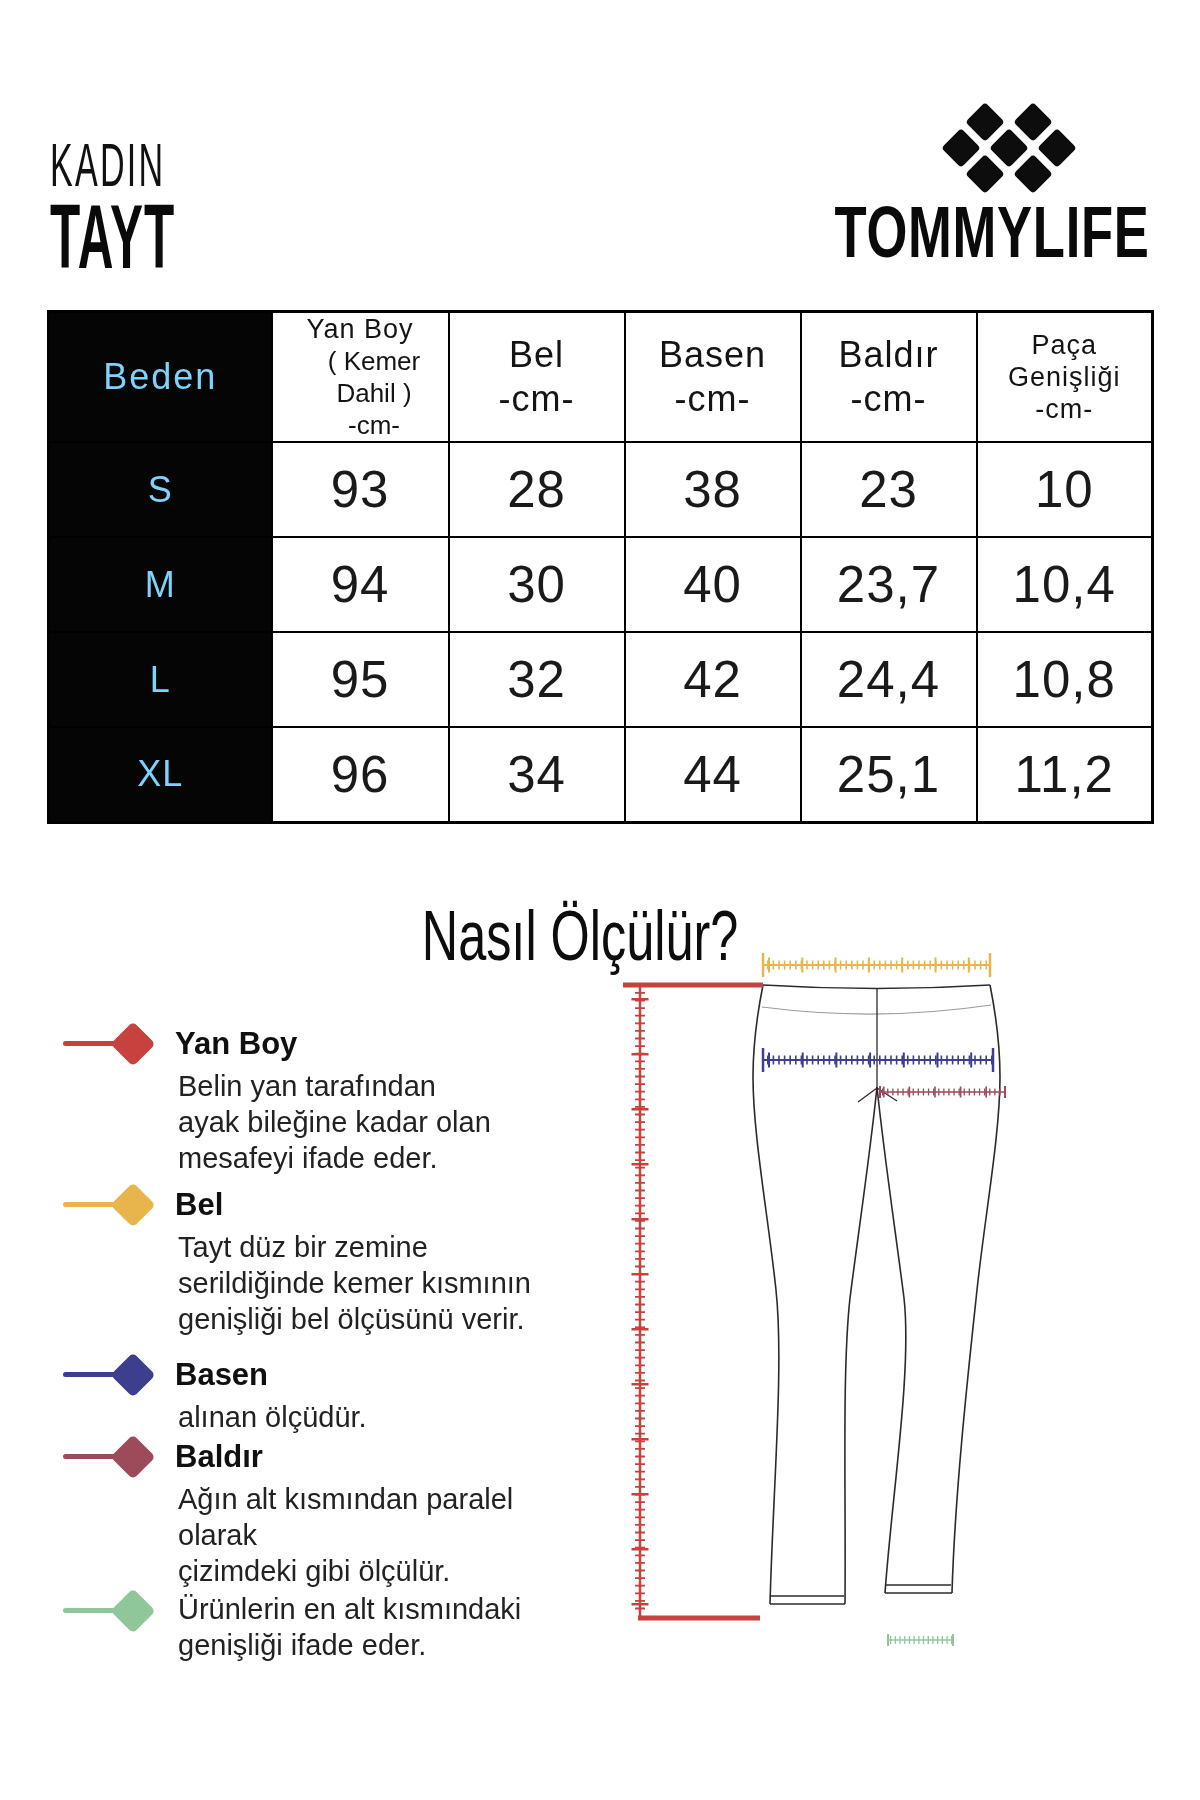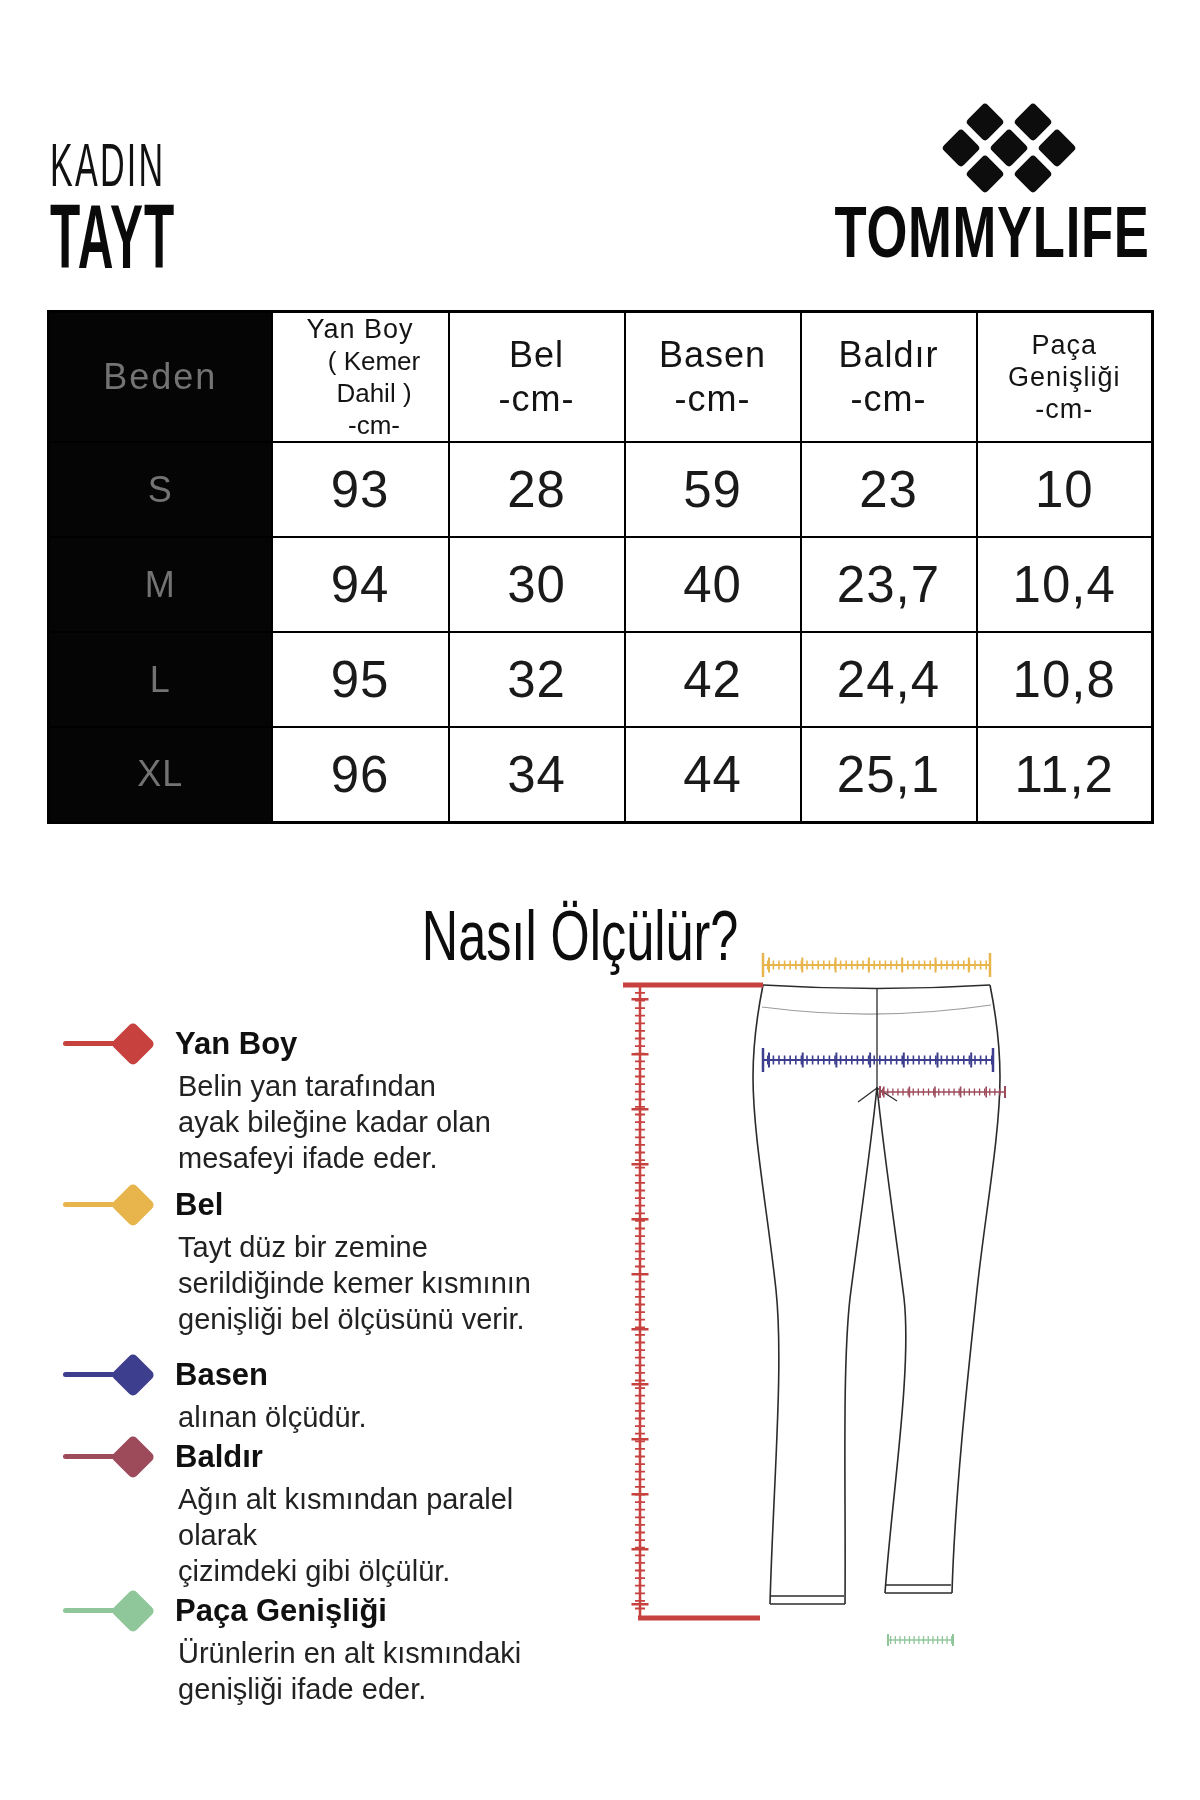--- a/index.html
+++ b/index.html
@@ -19,21 +19,21 @@
       transform:rotate(45deg);}
 
   
   #size-table{left:47px;top:310px;width:1104px;height:478px;border-collapse:collapse;
               table-layout:fixed;}
   #size-table th,#size-table td{border:2px solid #000;text-align:center;vertical-align:middle;
               padding:0;font-weight:400;}
   #size-table{border:3px solid #000;}
   #size-table tr{height:95px;}
   #size-table tr.hdr{height:98px;}
-  .beden-col{background:#050505;color:#737373;}
+  .beden-col{background:#050505;color:#7dd3fc;}
   .hcell .t{display:block;font-size:36px;line-height:44px;letter-spacing:1px;color:#141414;}
   .hcell .s{display:block;font-size:26px;line-height:32px;color:#141414;margin-left:28px;}
   .hcell.sm .t{font-size:27px;line-height:32px;}
   .corner{font-size:36px;letter-spacing:2px;}
   .szc{font-size:36px;letter-spacing:1px;}
   .val{font-size:51px;color:#1a1a1a;letter-spacing:1px;}
 
   
   #htm-title{left:330px;top:898px;width:500px;text-align:center;font-size:70px;
              font-weight:500;line-height:76px;transform:scaleX(.72);
@@ -98,21 +98,21 @@
     <th class="hcell sm">
       <span class="t">Paça</span>
       <span class="t">Genişliği</span>
       <span class="t">-cm-</span>
     </th>
   </tr>
   <tr>
     <td class="beden-col szc">S</td>
     <td class="val">93</td>
     <td class="val">28</td>
-    <td class="val">59</td>
+    <td class="val">38</td>
     <td class="val">23</td>
     <td class="val">10</td>
   </tr>
   <tr>
     <td class="beden-col szc">M</td>
     <td class="val">94</td>
     <td class="val">30</td>
     <td class="val">40</td>
     <td class="val">23,7</td>
     <td class="val">10,4</td>
@@ -177,21 +177,20 @@
     <div class="lt">Baldır</div>
     <div class="ld">
       <div>Ağın alt kısmından paralel olarak</div>
       <div>çizimdeki gibi ölçülür.</div>
     </div>
   </div>
 
   <div class="litem">
     <div class="mline" style="background: rgb(143, 199, 155);"></div>
     <div class="mdiam" style="background: rgb(143, 199, 155);"></div>
-    <div class="lt">Paça Genişliği</div>
     <div class="ld">
       <div>Ürünlerin en alt kısmındaki</div>
       <div>genişliği ifade eder.</div>
     </div>
   </div>
 </div>
 
 <svg class="abs" id="diagram" width="500" height="720" viewBox="0 0 500 720" fill="none">
   <g stroke="#2b2b2b" stroke-width="1.6" fill="none">
     <path d="M223,35 Q337,42 450,35"></path>

